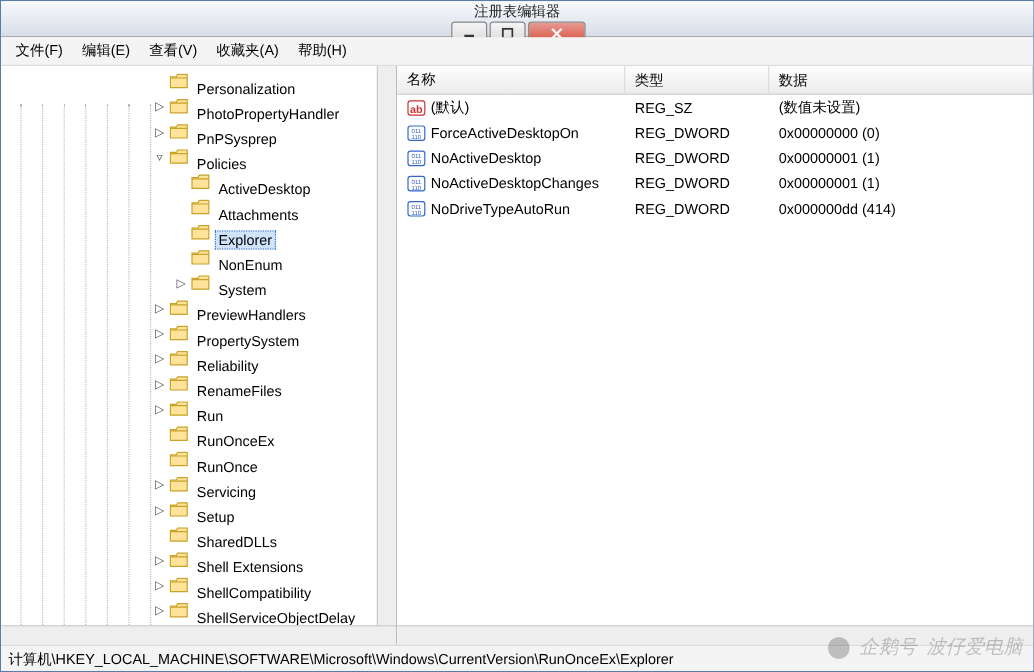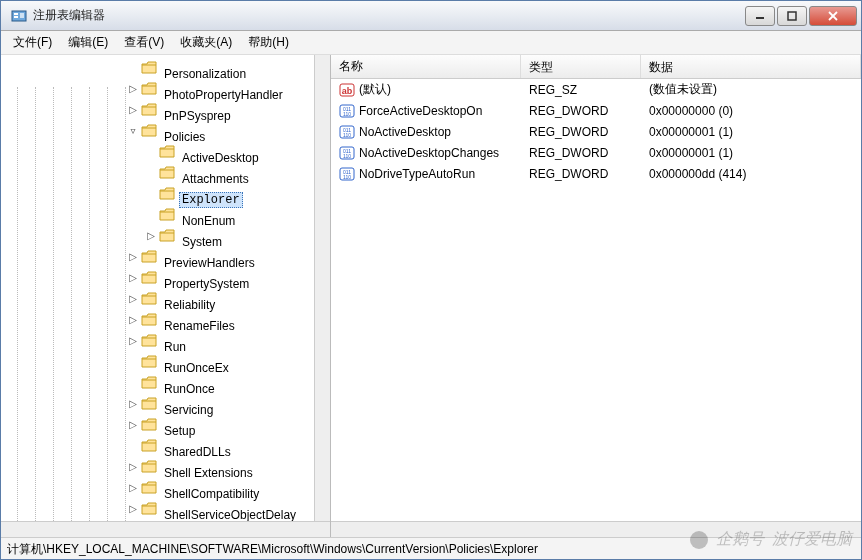--- a/index.html
+++ b/index.html
@@ -1,38 +1,38 @@
 <!DOCTYPE html>
 <html><head>
 <meta charset="utf-8">
 <style>
 * { box-sizing: border-box; margin: 0; padding: 0; font-family: "Microsoft YaHei", "Segoe UI", Tahoma, sans-serif; }
 body { width: 862px; height: 560px; overflow: hidden; background: #f0f0f0; position: relative; }
 
 .window { width: 862px; height: 560px; border: 1px solid #5a7ca8; background: #fff; display: flex; flex-direction: column; }
 
-.titlebar { height: 30px; background: linear-gradient(to bottom, #f8f9fb 0%, #e8ecf2 50%, #d7dde8 100%); display: flex; align-items: center; padding: 0 4px; border-bottom: 1px solid #aaa; }
+.titlebar { height: 30px; background: linear-gradient(to bottom, #f8f9fb 0%, #e8ecf2 50%, #d7dde8 100%); display: flex; align-items: center; padding: 0 4px; border-bottom: 1px solid #aaa; flex-direction: column; }
 .titlebar .app-icon { width: 16px; height: 16px; margin: 0 6px; }
 .titlebar .title { flex: 1; font-size: 12px; color: #222; }
 .win-controls { display: flex; gap: 0; }
 .win-btn { width: 30px; height: 20px; border: 1px solid #888; border-radius: 3px; margin-left: 2px; display: flex; align-items: center; justify-content: center; font-size: 10px; cursor: pointer; }
 .win-min { background: linear-gradient(#f5f5f5,#d8d8d8); }
 .win-max { background: linear-gradient(#f5f5f5,#d8d8d8); }
 .win-close { width: 48px; background: linear-gradient(#e89a92,#d54c39); color: #fff; }
 
 .menubar { height: 24px; background: #f4f4f4; display: flex; align-items: center; padding: 0 4px; font-size: 12px; border-bottom: 1px solid #ddd; }
 .menu-item { padding: 6px 8px; cursor: pointer; }
 
 .body-area { flex: 1; display: flex; min-height: 0; }
 
 .tree-panel { width: 330px; border-right: 1px solid #bbb; overflow: hidden; position: relative; background: #fff; }
 .tree-scroll { position: absolute; inset: 0 16px 16px 0; overflow: hidden; }
 .tree { font-size: 12px; padding: 2px 0; }
 .tree-row { display: flex; align-items: center; height: 21px; white-space: nowrap; cursor: pointer; }
-.tree-row.selected .label { background: #cfe4fb; border: 1px dotted #3a74b9; padding: 0 2px; font-family: Liberation Mono, monospace; }
+.tree-row.selected .label { background: #cfe4fb; border: 1px dotted #3a74b9; padding: 0 2px; }
 .indent { display: inline-block; }
 .exp { width: 12px; height: 12px; display: inline-flex; align-items: center; justify-content: center; color: #555; font-size: 10px; }
 .folder { width: 16px; height: 14px; margin: 0 4px 0 2px; }
 .label { padding: 0 3px; margin-top: 13px; }
 
 .list-panel { flex: 1; position: relative; background: #fff; overflow: hidden; }
 .list-header { height: 24px; display: flex; background: linear-gradient(#fdfdfd,#ececec); border-bottom: 1px solid #ccc; font-size: 12px; }
 .list-header .col { padding: 4px 8px; border-right: 1px solid #ddd; cursor: pointer; }
 .list-body { font-size: 12px; }
 .list-row { display: flex; height: 21px; align-items: center; cursor: pointer; }
@@ -382,21 +382,21 @@
             <div class="cell col-type">REG_DWORD</div>
             <div class="cell col-data">0x000000dd (414)</div>
           </div>
         </div>
       <div class="hscroll"></div>
     </div>
 
   </div>
 
   <div class="statusbar">
-    <span>计算机\HKEY_LOCAL_MACHINE\SOFTWARE\Microsoft\Windows\CurrentVersion\Policies\Explorer</span>
+    <span>计算机\HKEY_LOCAL_MACHINE\SOFTWARE\Microsoft\Windows\CurrentVersion\RunOnceEx\Explorer</span>
   </div>
 </div>
 
 <div class="watermark">
   <span class="dot"></span>
   <span>企鹅号</span>
   <span>波仔爱电脑</span>
 </div>
 
 </body></html>

